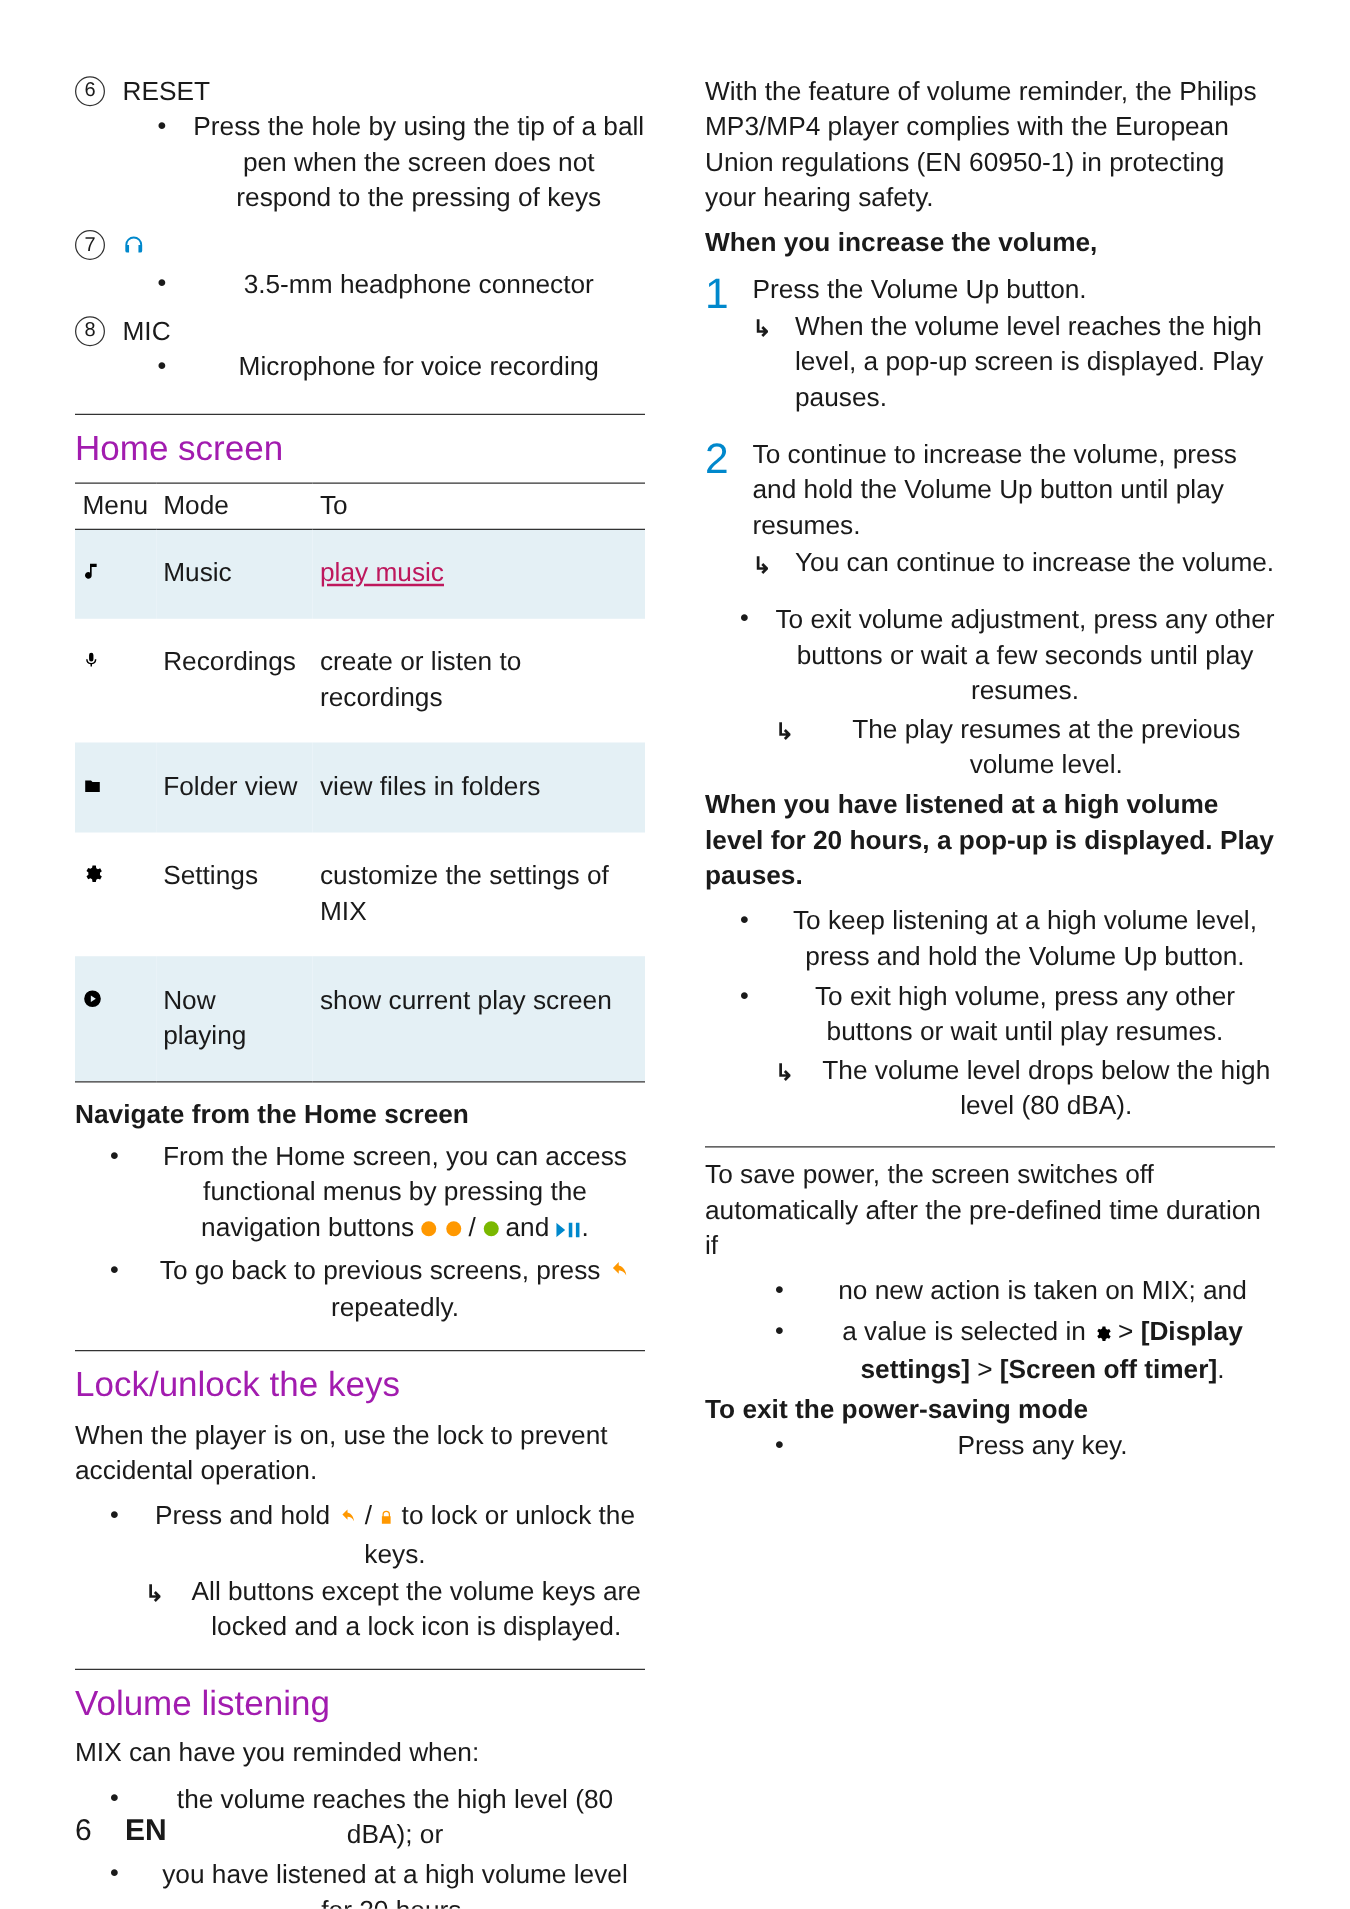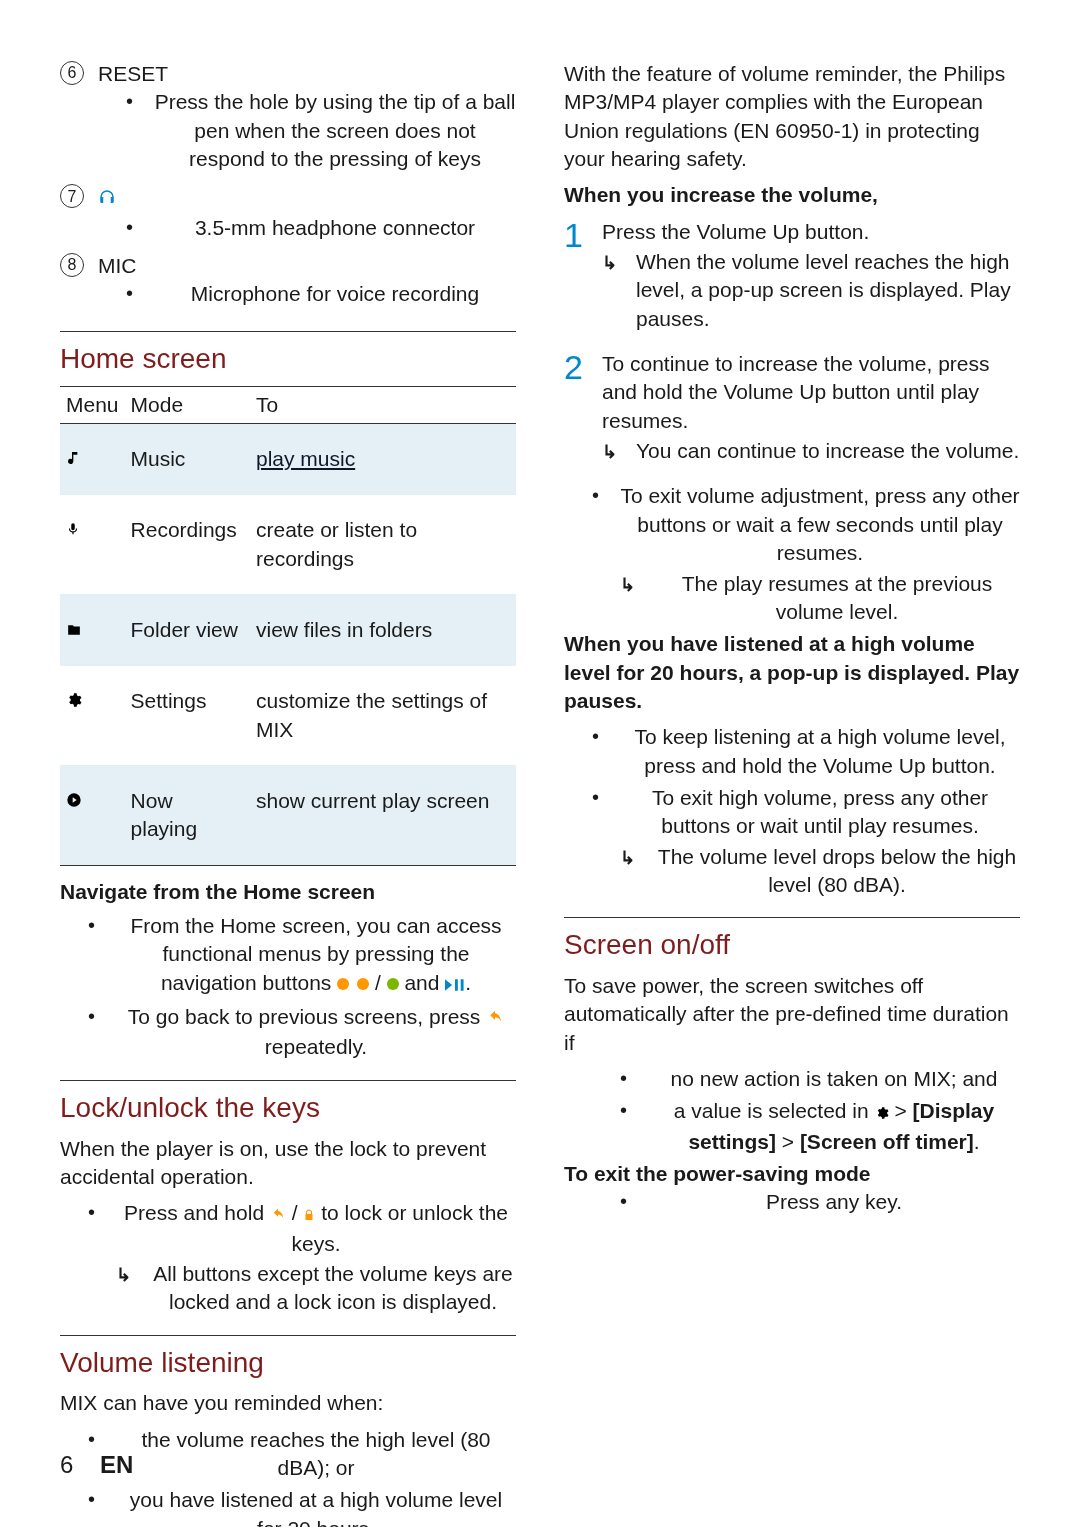--- a/index.html
+++ b/index.html
@@ -49,21 +49,21 @@
     font-weight: bold;
   }
 
   .hr {
     border: none;
     border-top: 1.5px solid #333;
     margin: 18px 0 8px 0;
   }
 
   h2.section {
-    color: #7f1d1d;
+    color: #a21caf;
     font-weight: 400;
     font-size: 28px;
     margin-bottom: 8px;
   }
 
   
   table.home {
     width: 100%;
     border-collapse: collapse;
     margin-bottom: 12px;
@@ -75,21 +75,21 @@
     border-bottom: 1.2px solid #333;
     padding: 4px 6px;
   }
   table.home td {
     padding: 21px 6px;
     vertical-align: top;
     border-bottom: 1px solid transparent;
   }
   table.home tr.shade td { background: #e4f0f5; }
   table.home tr:last-child td { border-bottom: 1.2px solid #333; }
-  .linklike { text-decoration: underline; color: #0f172a; }
+  .linklike { text-decoration: underline; color: #be185d; }
 
   h3.sub { font-size: 21px; font-weight: 600; margin-bottom: 6px; margin-top: 6px; }
 
   .inline-ic { display: inline-block; vertical-align: -2px; }
   .dot { width: 12px; height: 12px; border-radius: 50%; display: inline-block; }
   .dot.orange { background: #ff9800; }
   .dot.green { background: #7ab800; }
 
   .bold { font-weight: 600; }
 
@@ -300,21 +300,20 @@
       <li>To keep listening at a high volume level, press and hold the Volume Up button.</li>
       <li>
         <span>To exit high volume, press any other buttons or wait until play resumes.</span>
         <ul class="sub">
           <li><span class="arrow">↳</span><span>The volume level drops below the high level (80 dBA).</span></li>
         </ul>
       </li>
     </ul>
 
     <hr class="hr">
-    <h2 class="section">Screen on/off</h2>
     <p class="para">To save power, the screen switches off automatically after the pre-defined time duration if</p>
     <ul class="bul" style="padding-left:56px;">
       <li>no new action is taken on MIX; and</li>
       <li>
         <span>a value is selected in </span>
         <span class="inline-ic"><svg width="14" height="14" viewBox="0 0 24 24">
               <path fill="#000" d="M12 8a4 4 0 1 0 0 8 4 4 0 0 0 0-8zm9 4a7.5 7.5 0 0 0-.1-1.2l2.3-1.8-2-3.5-2.7 1a7.3 7.3 0 0 0-2-1.2L16 2h-4l-.5 2.9a7.3 7.3 0 0 0-2 1.2l-2.7-1-2 3.5 2.3 1.8A7.5 7.5 0 0 0 7 12c0 .4 0 .8.1 1.2l-2.3 1.8 2 3.5 2.7-1c.6.5 1.3.9 2 1.2L12 22h4l.5-2.9c.7-.3 1.4-.7 2-1.2l2.7 1 2-3.5-2.3-1.8c.1-.4.1-.8.1-1.2z"></path>
             </svg></span>
         <span> &gt; </span>
         <span class="settings-path">[Display settings]</span>

